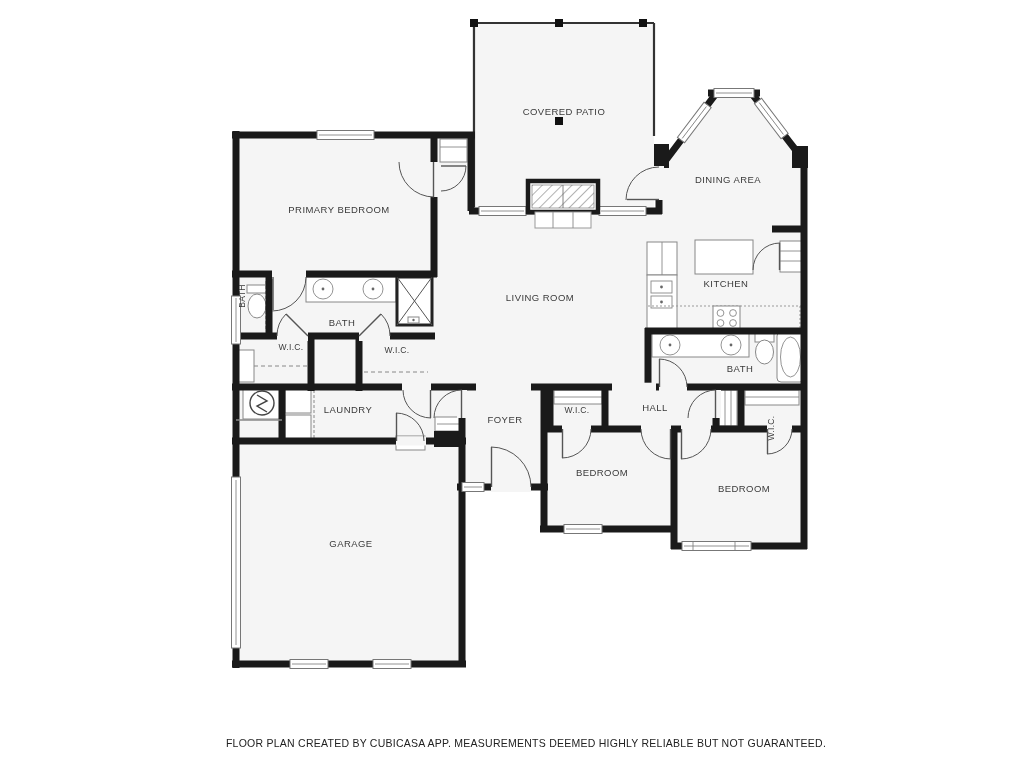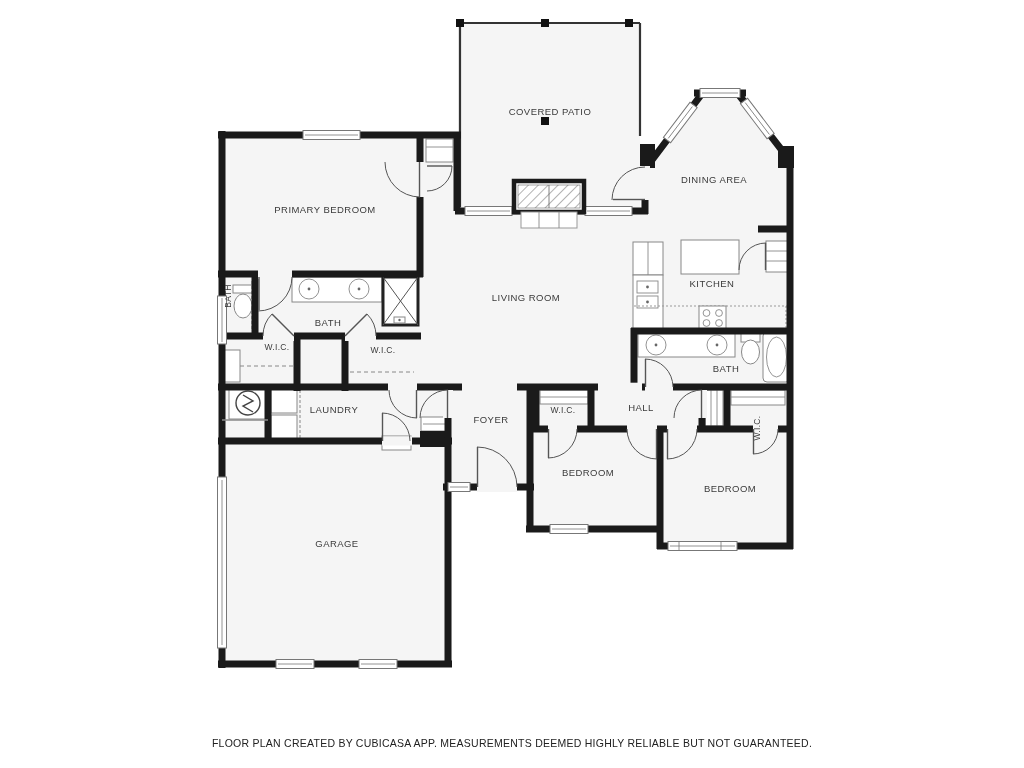--- a/index.html
+++ b/index.html
@@ -2,21 +2,21 @@
 <html style="--wall: #1a1a1a; --room: #f5f5f5; --bg: #ffffff; --label: #3a3a3a;"><head>
 <meta charset="utf-8">
 <style>
   :root{
     --wall:#1a1a1a;
     --room:#f5f5f5;
     --bg:#ffffff;
     --label:#3a3a3a;
   }
   html,body{margin:0;padding:0;background:var(--bg);}
-  .stage{position:relative;width:840px;height:768px;background:var(--bg);overflow:hidden;}
+  .stage{position:relative;width:840px;height:768px;background:var(--bg);overflow:hidden;padding-left:14px;}
   svg{display:block;}
   .room-label{
     font-family:"Liberation Sans", sans-serif;
     font-size:9.5px; letter-spacing:.45px; fill:var(--label);
     text-anchor:middle;
   }
   .room-label.small{font-size:8.5px;letter-spacing:.3px;}
   .footer-label{
     font-family:"Liberation Sans", sans-serif;
     font-size:10.5px; letter-spacing:.25px; fill:#222;

